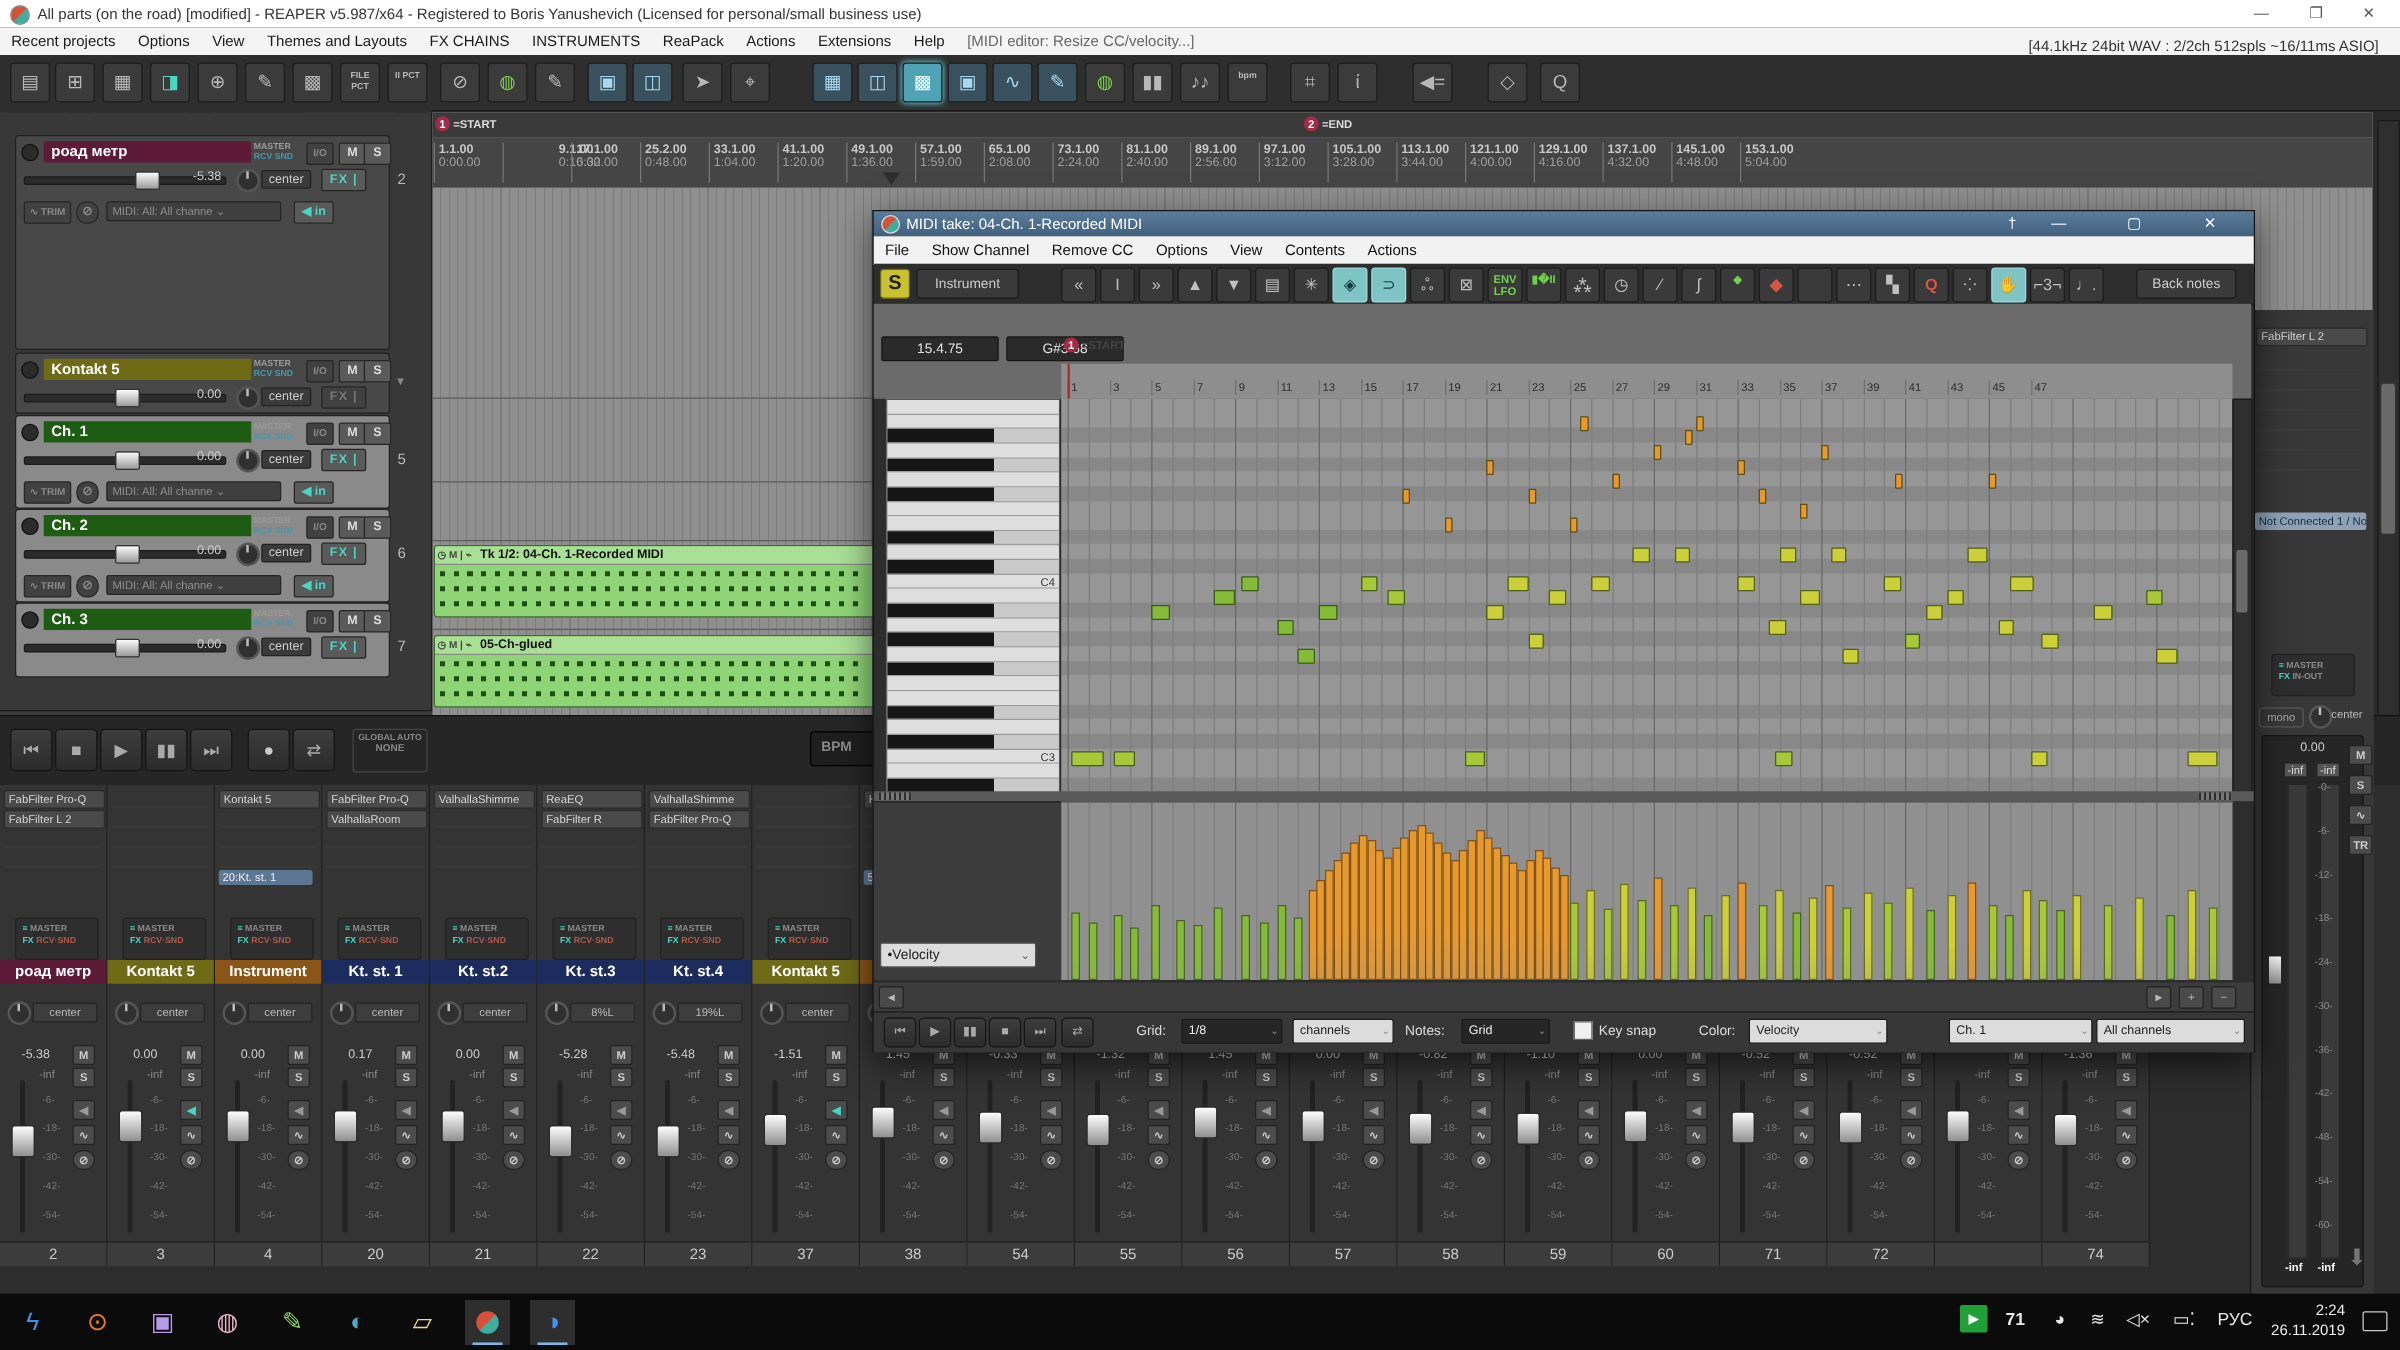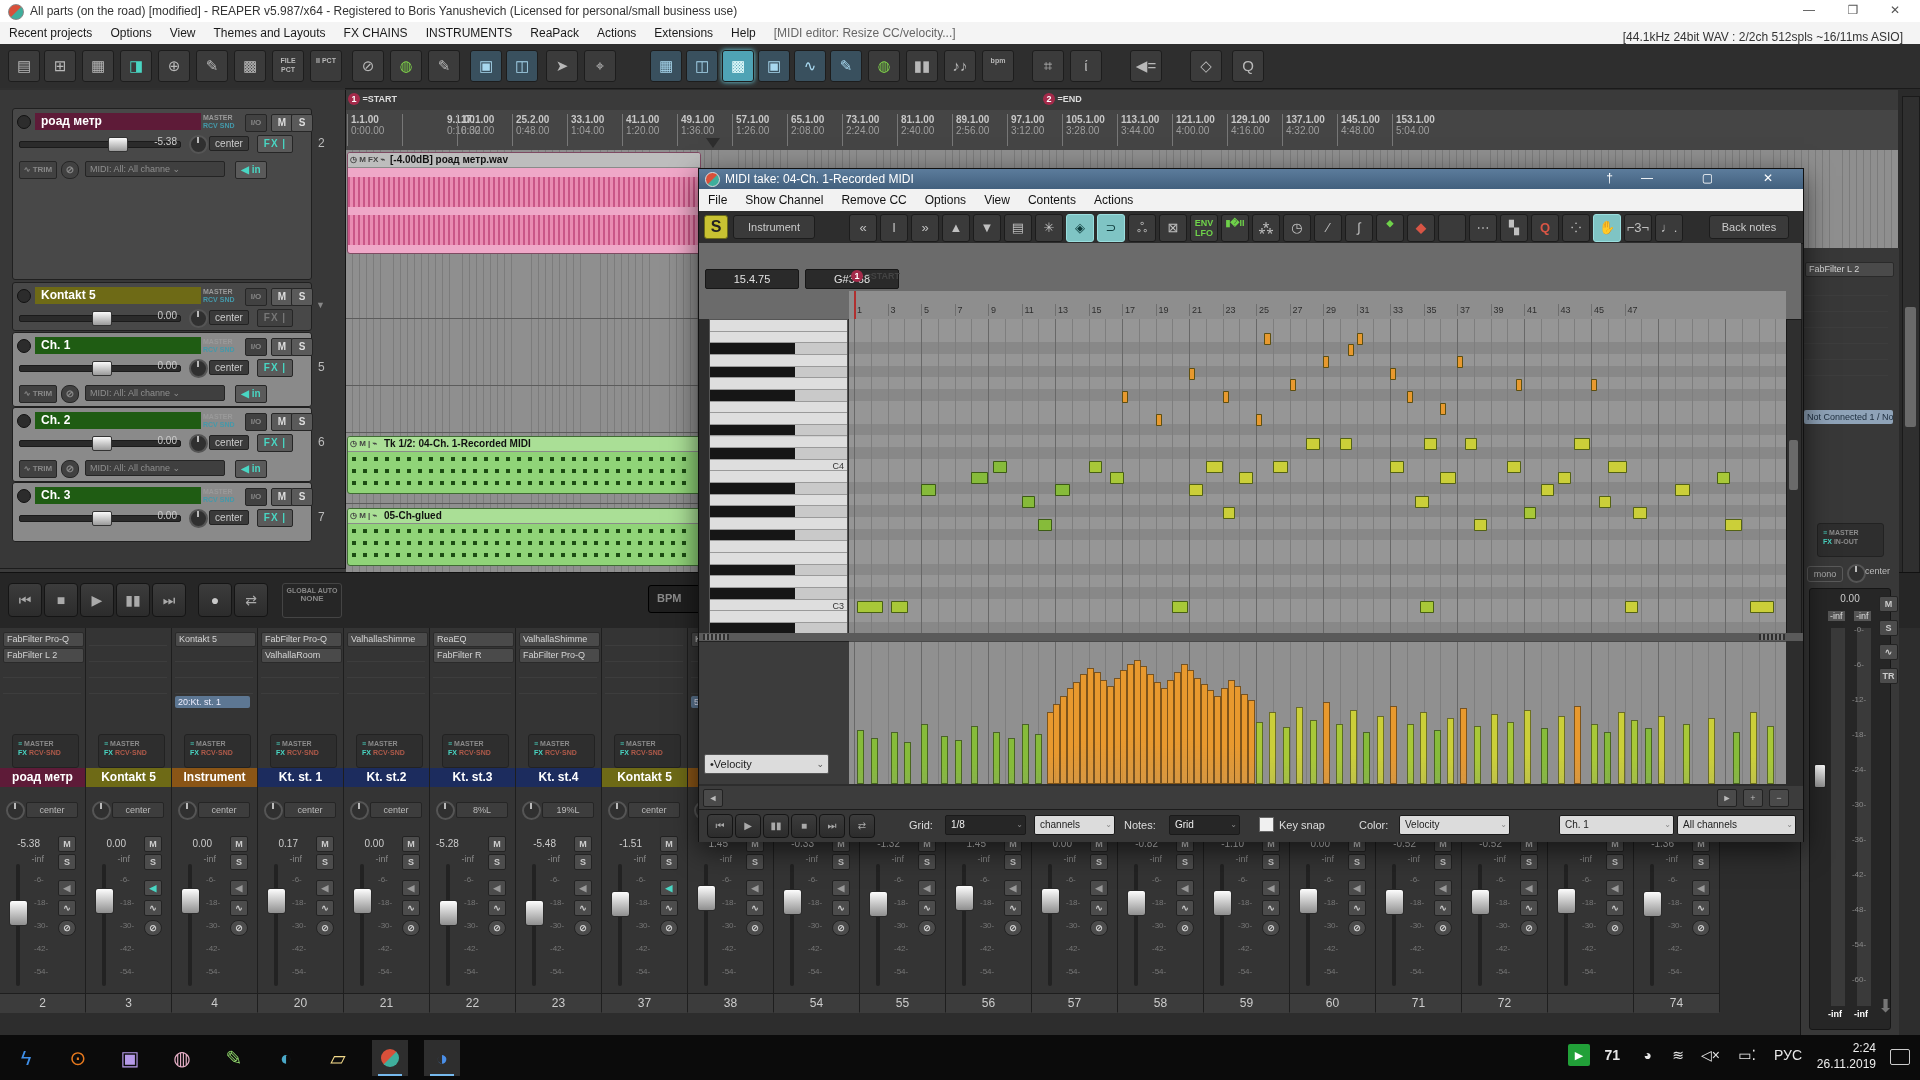--- a/index.html
+++ b/index.html
@@ -330,21 +330,21 @@
         <div class="rlabel" style="left: 276px; top: 4px; width: 52px; height: 32px;">
           <div>41.1.00</div>
           <div class="rtime">1:20.00</div>
         </div>
         <div class="rlabel" style="left: 331px; top: 4px; width: 52px; height: 32px;">
           <div>49.1.00</div>
           <div class="rtime">1:36.00</div>
         </div>
         <div class="rlabel" style="left: 386px; top: 4px; width: 52px; height: 32px;">
           <div>57.1.00</div>
-          <div class="rtime">1:26.00</div>
+          <div class="rtime">1:59.00</div>
         </div>
         <div class="rlabel" style="left: 441px; top: 4px; width: 52px; height: 32px;">
           <div>65.1.00</div>
           <div class="rtime">2:08.00</div>
         </div>
         <div class="rlabel" style="left: 496px; top: 4px; width: 52px; height: 32px;">
           <div>73.1.00</div>
           <div class="rtime">2:24.00</div>
         </div>
         <div class="rlabel" style="left: 551px; top: 4px; width: 52px; height: 32px;">
@@ -387,28 +387,20 @@
           <div>153.1.00</div>
           <div class="rtime">5:04.00</div>
         </div>
       </div>
     <div class="gridarea" id="agrid">
         <div class="lane" style="top: 0px; height: 168px;"></div>
         <div class="lane" style="top: 168px; height: 67px;"></div>
         <div class="lane" style="top: 235px; height: 47px;"></div>
         <div class="lane" style="top: 282px; height: 71px;"></div>
         <div class="lane" style="top: 353px; height: 69px;"></div>
-        <div class="abs" style="left: 1px; top: 2px; width: 352px; height: 100px; background: rgb(239, 168, 200); border: 1px solid rgb(126, 74, 98); border-radius: 3px; overflow: hidden;">
-          <div class="itemhdr">
-            <div class="abs" style="left: 2px; top: 0px; color: rgb(68, 68, 68); font-size: 8px;">◷ M FX ⌁</div>
-            <div class="abs" style="left: 42px; top: 0px;">[-4.00dB] роад метр.wav</div>
-          </div>
-          <div class="abs" style="left: 0px; top: 24px; width: 100%; height: 30px; background: repeating-linear-gradient(90deg, rgb(201, 86, 135) 0px, rgb(201, 86, 135) 2px, rgb(233, 140, 178) 2px, rgb(233, 140, 178) 5px);"></div>
-          <div class="abs" style="left: 0px; top: 62px; width: 100%; height: 30px; background: repeating-linear-gradient(90deg, rgb(201, 86, 135) 0px, rgb(201, 86, 135) 2px, rgb(233, 140, 178) 2px, rgb(233, 140, 178) 5px);"></div>
-        </div>
         <div class="abs" style="left: 1px; top: 286px; width: 352px; height: 56px; background: rgb(144, 212, 120); border: 1px solid rgb(63, 107, 51); border-radius: 3px; overflow: hidden;">
           <div class="itemhdr" style="background: rgb(170, 223, 150);">
             <div class="abs" style="left: 2px; top: 0px; color: rgb(68, 68, 68); font-size: 8px;">◷ M | ⌁</div>
             <div class="abs" style="left: 36px; top: 0px;">Tk 1/2: 04-Ch. 1-Recorded MIDI</div>
           </div>
           <div class="abs" style="left: 4px; top: 20px; width: 340px; height: 4px; background: repeating-linear-gradient(90deg, rgb(28, 77, 18) 0px, rgb(28, 77, 18) 4px, transparent 4px, transparent 11px);"></div>
           <div class="abs" style="left: 4px; top: 32px; width: 340px; height: 4px; background: repeating-linear-gradient(90deg, rgb(28, 77, 18) 0px, rgb(28, 77, 18) 4px, transparent 4px, transparent 11px);"></div>
           <div class="abs" style="left: 4px; top: 44px; width: 340px; height: 4px; background: repeating-linear-gradient(90deg, rgb(28, 77, 18) 0px, rgb(28, 77, 18) 4px, transparent 4px, transparent 11px);"></div>
         </div>
         <div class="abs" style="left: 1px; top: 358px; width: 352px; height: 56px; background: rgb(144, 212, 120); border: 1px solid rgb(63, 107, 51); border-radius: 3px; overflow: hidden;">
@@ -590,21 +582,21 @@
         <div class="fxslot" style="top: 4px;">ReaEQ</div>
         <div class="fxslot" style="top: 20px;">FabFilter R</div>
         <div class="emptyslot" style="top: 36px;"></div>
         <div class="emptyslot" style="top: 52px;"></div>
         <div class="mbadge" style="top: 106px;"><b>≡</b> <span>MASTER</span><br><b>FX</b> <i>RCV·SND</i></div>
         <div class="stripname" style="top: 140px; background: rgb(28, 44, 94);">Kt. st.3</div>
         <div class="panrow">
           <div class="knob" style="left: 2px; top: 1px;"></div>
           <div class="panlabel">8%L</div>
         </div>
-        <div class="abs" style="left: 6px; top: 210px; width: 34px; font-size: 10px; color: rgb(204, 204, 204); text-align: left;">-5.28</div>
+        <div class="abs" style="left: 6px; top: 210px; width: 34px; font-size: 10px; color: rgb(204, 204, 204); text-align: right;">-5.28</div>
         <div class="abs" style="left: 20px; top: 226px; width: 24px; font-size: 9px; color: rgb(136, 136, 136); text-align: right;">-inf</div>
         <div class="msbtn" style="left: 58px; top: 208px;">M</div>
         <div class="msbtn" style="left: 58px; top: 226px;">S</div>
         <div class="msbtn" style="left: 58px; top: 252px; color: rgb(153, 153, 153);">◀</div>
         <div class="msbtn" style="left: 58px; top: 272px;">∿</div>
         <div class="msbtn" style="left: 58px; top: 292px; border-radius: 8px;">⊘</div>
         <div class="vtrack">
           <div class="vhandle" style="top: 35.616px;"></div>
         </div>
         <div class="dbl" style="top: 247px;">-6-</div>

